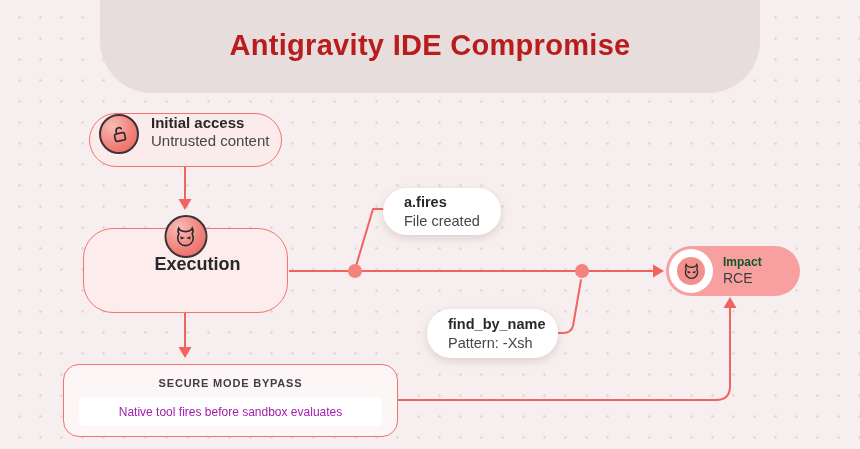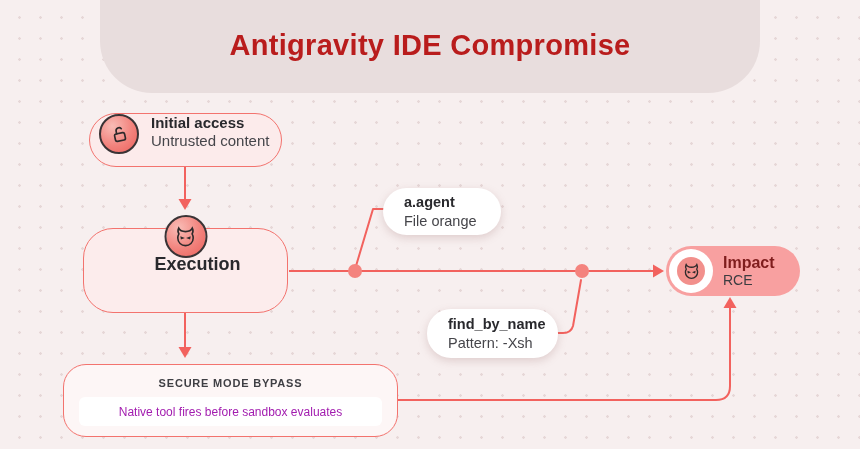--- a/index.html
+++ b/index.html
@@ -67,26 +67,26 @@
   }
   .impact-ring{
     width:44px; height:44px; border-radius:50%; background:#ffffff;
     display:flex; align-items:center; justify-content:center; flex:0 0 auto;
   }
   .impact-inner{
     width:28px; height:28px; border-radius:50%; background:#f2908c;
     display:flex; align-items:center; justify-content:center;
   }
   .node-impact .node-text{ margin-left:10px; line-height:1.2; }
-  .node-impact .t{ font-size:16px; font-weight:700; color:#7f1d1d; }
+  .node-impact .t{ font-size:12px; font-weight:700; color:#14532d; }
   .node-impact .s{ font-size:14px; color:#3c3c40; }
 
   
   .node-bypass{
-    left:63px; top:364px; width:335px; height:73px; border-radius:23px;
+    left:63px; top:364px; width:335px; height:73px; border-radius:16px;
     background:#fdf6f6;
   }
   .bypass-title{
     margin-top:12px; text-align:center;
     font-size:11px; font-weight:700; letter-spacing:.8px; color:#3f3f44;
   }
   .bypass-detail{
     margin:8px 15px 0; height:29px; background:#ffffff; border-radius:6px;
     display:flex; align-items:center; justify-content:center;
     font-size:12px; color:#a21caf;
@@ -176,22 +176,22 @@
       <div class="s">RCE</div>
     </div>
   </div>
 
   <div class="node node-bypass">
     <div class="bypass-title">SECURE MODE BYPASS</div>
     <div class="bypass-detail">Native tool fires before sandbox evaluates</div>
   </div>
 
   <div class="callout callout-file">
-    <div class="t">a.agent</div>
-    <div class="s">File orange</div>
+    <div class="t">a.fires</div>
+    <div class="s">File created</div>
   </div>
 
   <div class="callout callout-find">
     <div class="t">find_by_name</div>
     <div class="s">Pattern: -Xsh</div>
   </div>
 
 </div>
 
 </body></html>

